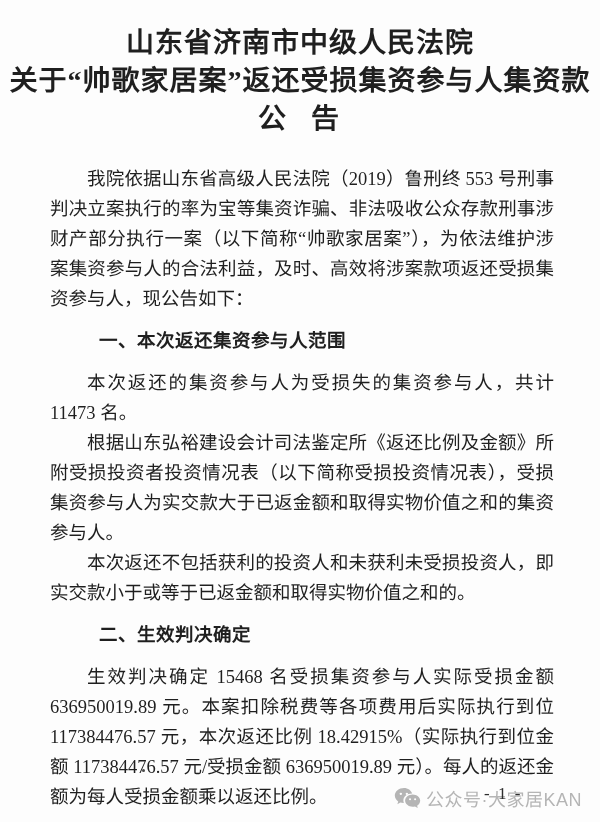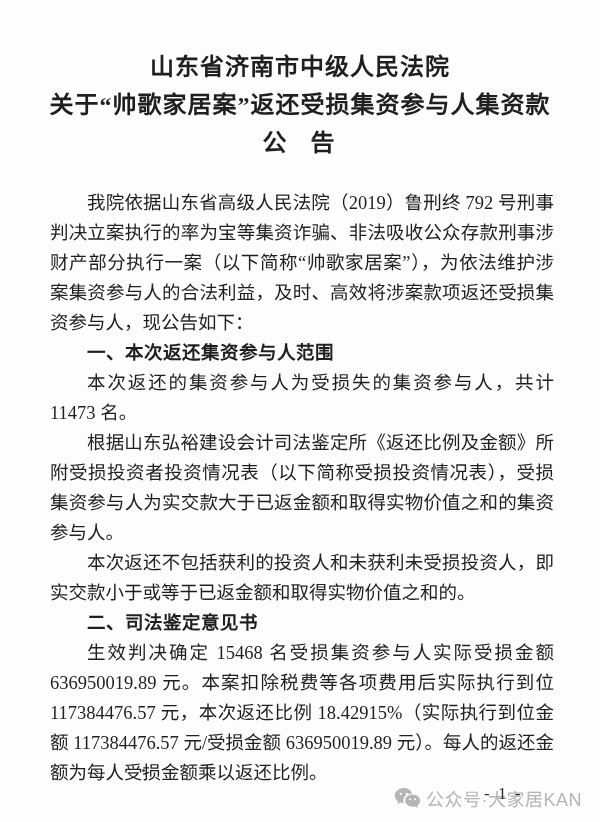--- a/index.html
+++ b/index.html
@@ -12,42 +12,42 @@
     position:relative;
     width:600px;height:822px;
     background:var(--page-bg);
     color:var(--text);
     font-family:"Liberation Serif","DejaVu Serif",serif;
     overflow:hidden;
     box-sizing:border-box;
   }
   
   .doc-titles{
-    padding-top:48px;
+    padding-top:24px;
     text-align:center;
     font-weight:700;
-    font-size:24px;
+    font-size:28px;
     line-height:38px;
     letter-spacing:1px;
   }
   .doc-titles .t-line{white-space:nowrap;}
   .doc-titles .t-announce{word-spacing:12px;letter-spacing:3px;}
   
   .doc-body{
     margin:26px 46px 0 50px;
     font-size:18.5px;
     line-height:30px;
     text-align:justify;
   }
   .doc-body p{
     margin:0;
     text-indent:2em;
   }
   .doc-body h2{
-    margin:0;
+    margin:12px;
     font-size:18.5px;
     line-height:30px;
     text-indent:2em;
     font-weight:700;
     font-family:"Liberation Sans","DejaVu Sans",sans-serif;
     letter-spacing:.5px;
   }
   
   .ink-speck{
     position:absolute;left:142px;top:769px;
@@ -80,28 +80,28 @@
 
 <div class="page">
 
   <header class="doc-titles">
     <div class="t-line">山东省济南市中级人民法院</div>
     <div class="t-line">关于“帅歌家居案”返还受损集资参与人集资款</div>
     <div class="t-line t-announce">公 告</div>
   </header>
 
   <main class="doc-body">
-    <p>我院依据山东省高级人民法院（2019）鲁刑终 792 号刑事判决立案执行的率为宝等集资诈骗、非法吸收公众存款刑事涉财产部分执行一案（以下简称“帅歌家居案”），为依法维护涉案集资参与人的合法利益，及时、高效将涉案款项返还受损集资参与人，现公告如下：</p>
+    <p>我院依据山东省高级人民法院（2019）鲁刑终 553 号刑事判决立案执行的率为宝等集资诈骗、非法吸收公众存款刑事涉财产部分执行一案（以下简称“帅歌家居案”），为依法维护涉案集资参与人的合法利益，及时、高效将涉案款项返还受损集资参与人，现公告如下：</p>
 
     <h2>一、本次返还集资参与人范围</h2>
     <p>本次返还的集资参与人为受损失的集资参与人，共计 11473 名。</p>
     <p>根据山东弘裕建设会计司法鉴定所《返还比例及金额》所附受损投资者投资情况表（以下简称受损投资情况表），受损集资参与人为实交款大于已返金额和取得实物价值之和的集资参与人。</p>
     <p>本次返还不包括获利的投资人和未获利未受损投资人，即实交款小于或等于已返金额和取得实物价值之和的。</p>
 
-    <h2>二、司法鉴定意见书</h2>
+    <h2>二、生效判决确定</h2>
     <p>生效判决确定 15468 名受损集资参与人实际受损金额 636950019.89 元。本案扣除税费等各项费用后实际执行到位 117384476.57 元，本次返还比例 18.42915%（实际执行到位金额 117384476.57 元/受损金额 636950019.89 元）。每人的返还金额为每人受损金额乘以返还比例。</p>
   </main>
 
   <div class="ink-speck"></div>
 
   <footer>
     <div class="watermark">
       <span class="wechat-icon">
         <svg width="27" height="23" viewBox="0 0 34 29" aria-hidden="true">
           <g fill="#b5b5b5">

